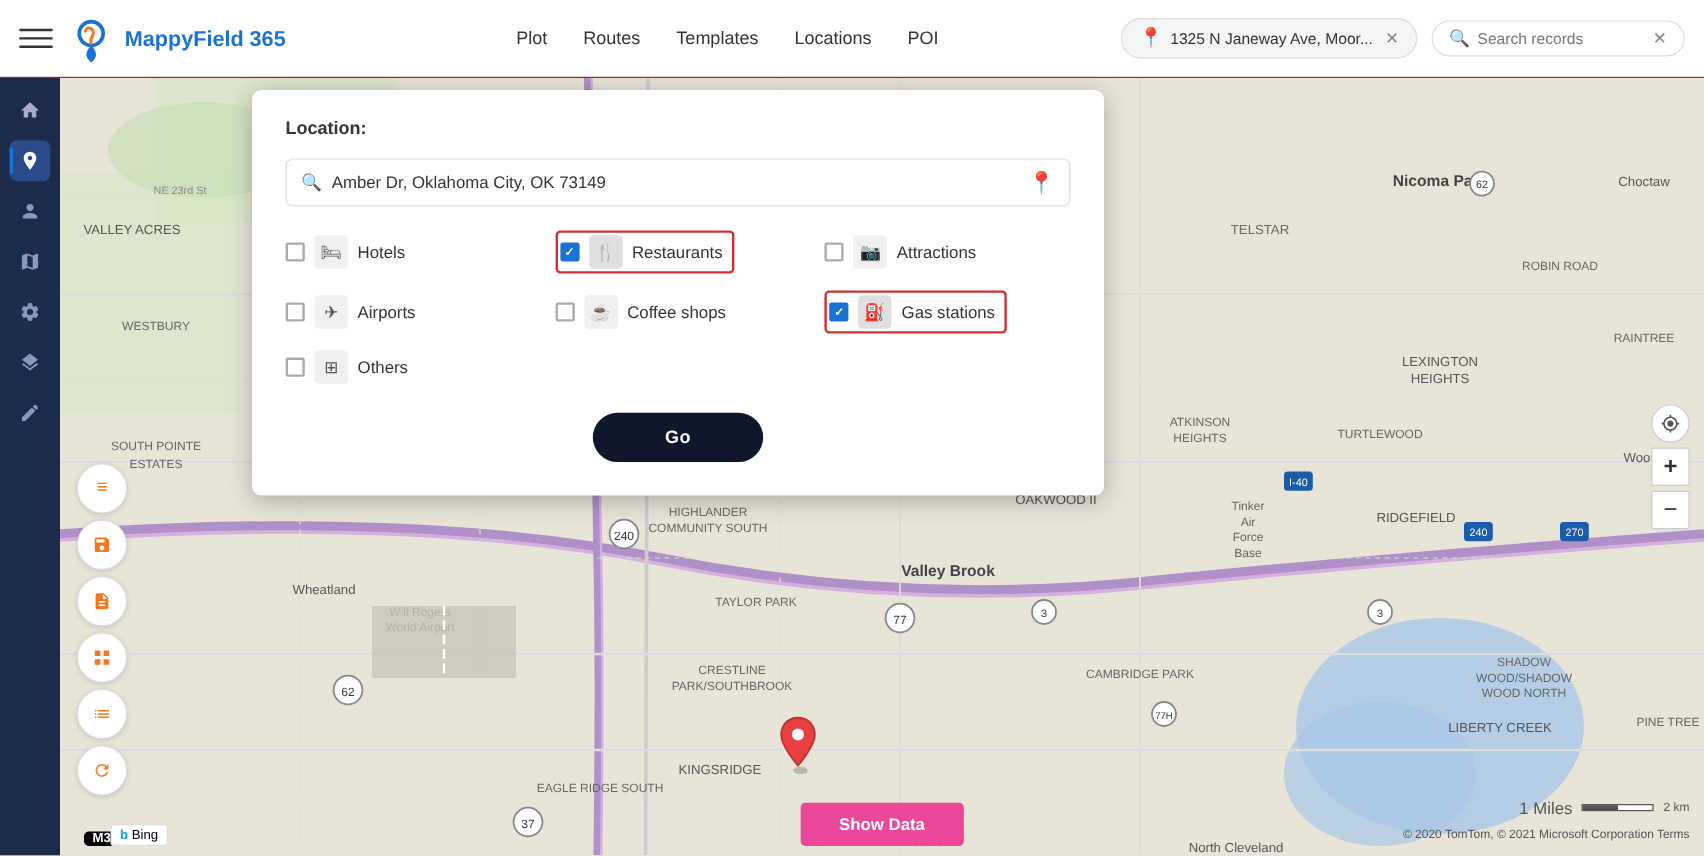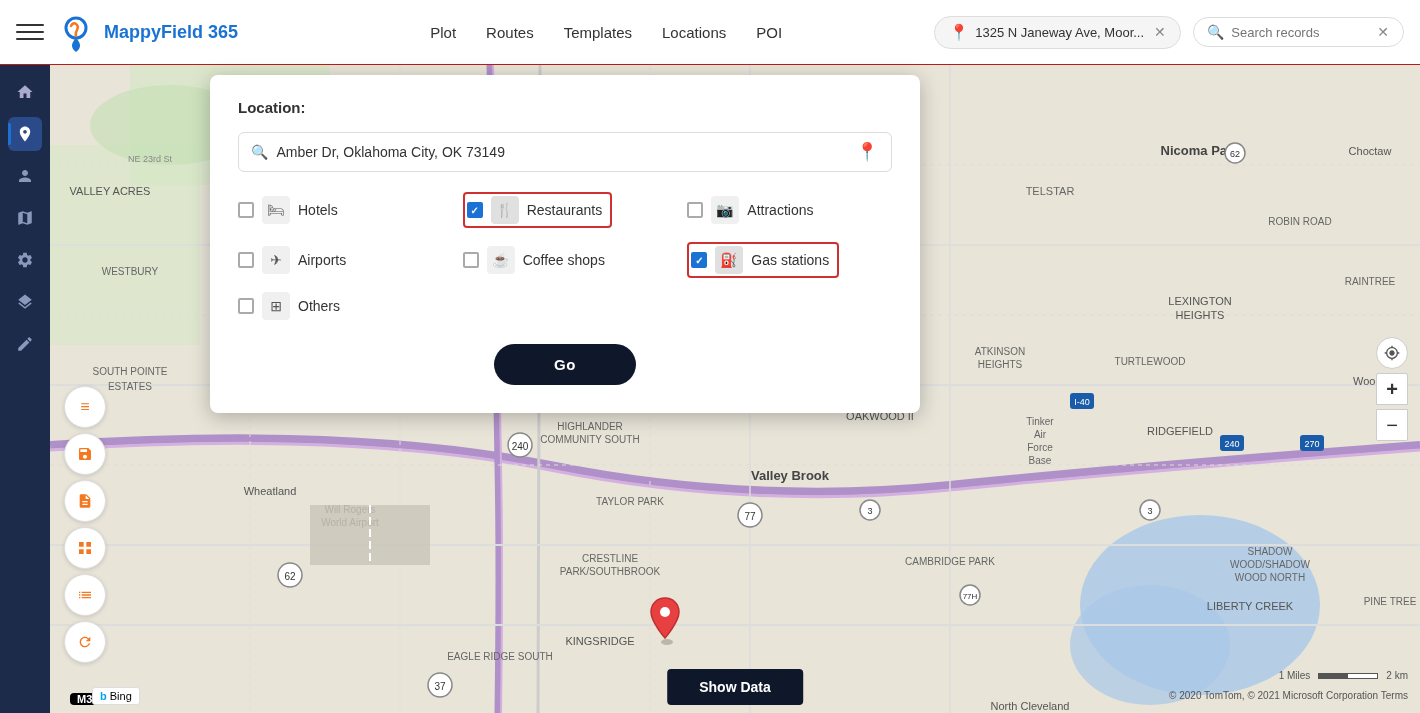--- a/index.html
+++ b/index.html
@@ -72,21 +72,21 @@
     .tool-circle {
       width: 42px; height: 42px; background: #fff; border-radius: 50%;
       border: 1px solid #ddd; display: flex; align-items: center; justify-content: center;
       cursor: pointer; box-shadow: 0 1px 4px rgba(0,0,0,0.15); font-size: 15px;
     }
     .tool-circle.orange { color: #f47820; }
 
     
     .show-data-btn {
       position: absolute; bottom: 8px; left: 50%; transform: translateX(-50%);
-      background: #0f172a; color: #fff; border: none; border-radius: 4px;
+      background: #ec4899; color: #fff; border: none; border-radius: 4px;
       padding: 10px 32px; font-size: 14px; font-weight: 600; cursor: pointer;
     }
 
     
     .popup-card {
       position: absolute; left: 210px; top: 75px;
       width: 710px; background: #fff;
       border-radius: 8px; box-shadow: 0 4px 20px rgba(0,0,0,0.25);
       padding: 24px 28px 28px; z-index: 200;
     }
@@ -374,21 +374,21 @@
           <path d="M12 8c-2.21 0-4 1.79-4 4s1.79 4 4 4 4-1.79 4-4-1.79-4-4-4zm8.94 3c-.46-4.17-3.77-7.48-7.94-7.94V1h-2v2.06C6.83 3.52 3.52 6.83 3.06 11H1v2h2.06c.46 4.17 3.77 7.48 7.94 7.94V23h2v-2.06c4.17-.46 7.48-3.77 7.94-7.94H23v-2h-2.06zM12 19c-3.87 0-7-3.13-7-7s3.13-7 7-7 7 3.13 7 7-3.13 7-7 7z"></path>
         </svg>
     </div>
     <div style="width:32px;height:32px;background:#fff;border:1px solid #ccc;display:flex;align-items:center;justify-content:center;cursor:pointer;font-size:20px;font-weight:bold;color:#333;border-radius:2px 2px 0 0;">+</div>
     <div style="width:32px;height:32px;background:#fff;border:1px solid #ccc;display:flex;align-items:center;justify-content:center;cursor:pointer;font-size:20px;color:#333;border-radius:0 0 2px 2px;">−</div>
   </div>
 
   
   <div style="position:absolute; right:12px; bottom:32px; text-align:right;">
     <div style="display:flex; align-items:center; gap:8px; justify-content:flex-end;">
-      <span style="font-size:10px; color:#555;">1 Miles</span>
+      <span style="font-size:14px; color:#555;">1 Miles</span>
       <div style="width:60px; height:6px; background:linear-gradient(to right, #555 50%, #fff 50%); border:1px solid #555;"></div>
       <span style="font-size:10px; color:#555;">2 km</span>
     </div>
   </div>
 
   
   <div style="position:absolute; right:12px; bottom:12px; font-size:10px; color:#555;">© 2020 TomTom, © 2021 Microsoft Corporation  Terms</div>
 
   
   <div style="position:absolute; bottom:8px; left:20px; background:#000000; color:#fff; border-radius:4px; padding:0 7px; font-size:11px; font-weight:700; z-index:10;">M3</div>

